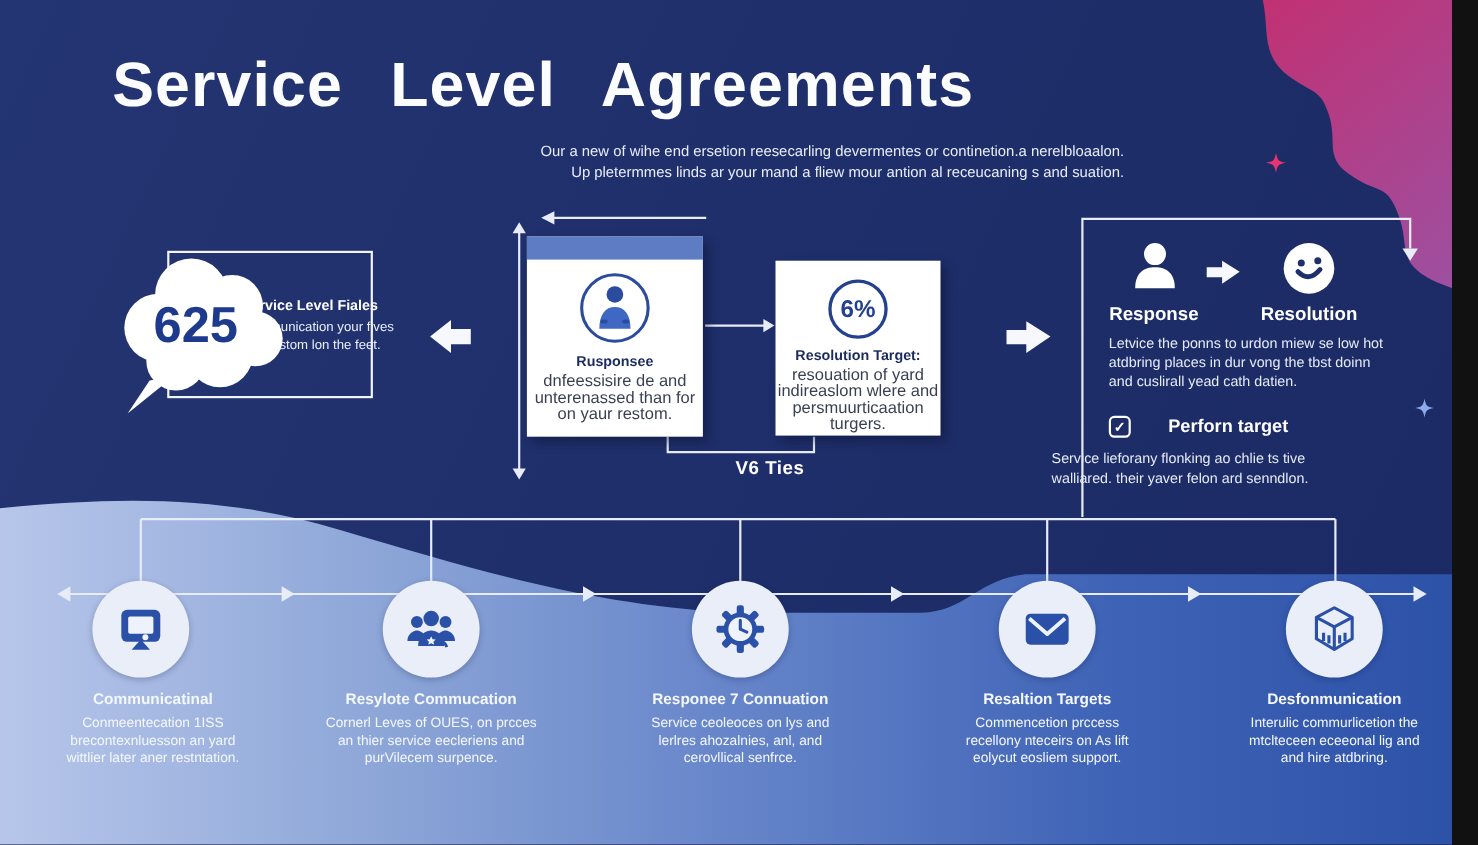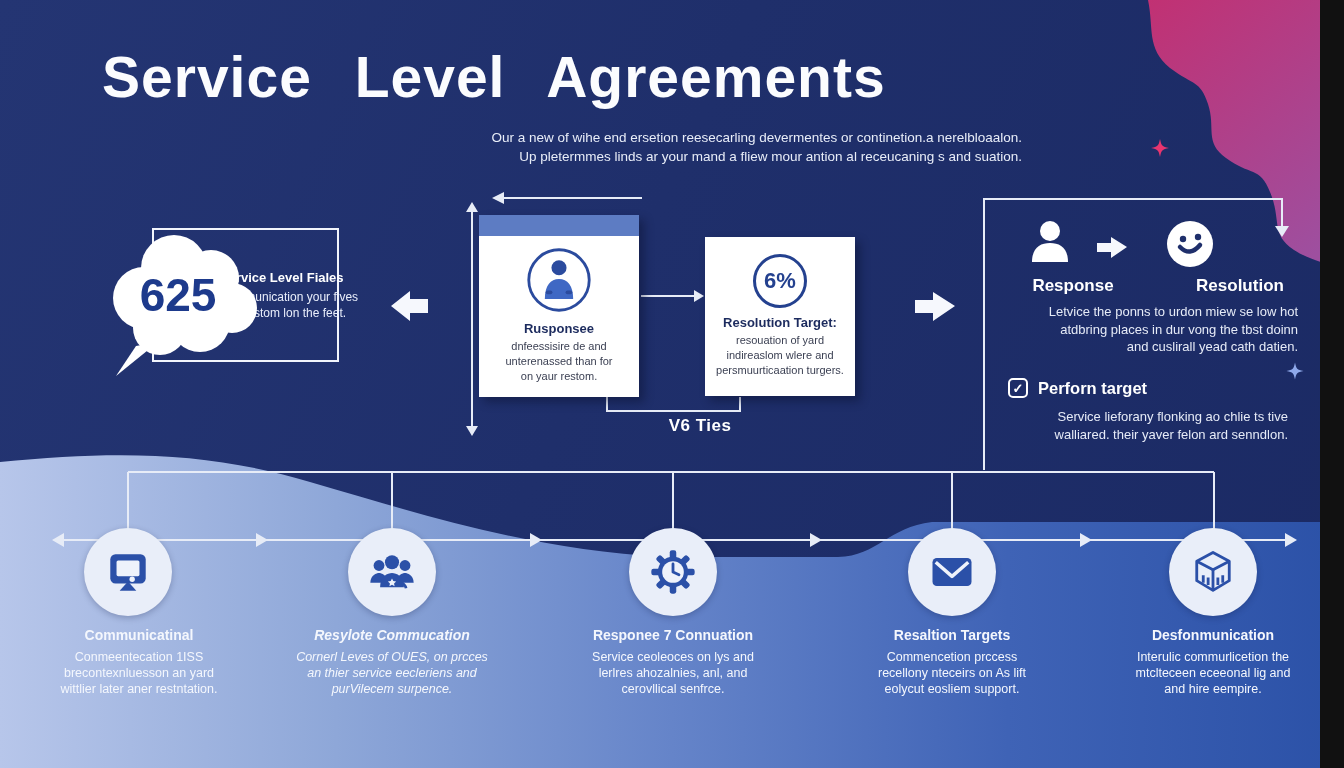--- a/index.html
+++ b/index.html
@@ -19,31 +19,31 @@
   .tier-box .t{font-size:13px;font-weight:bold;color:#fff;white-space:nowrap;margin-bottom:4px;}
   .tier-box .b{font-size:12px;color:#e9eefb;line-height:16px;white-space:nowrap;}
   .tier-count{left:116px;top:268px;width:124px;text-align:center;font-size:46px;font-weight:bold;color:#1d3a8c;}
   
   .flow-box{background:#fff;box-shadow:5px 5px 9px rgba(8,15,45,.45);box-sizing:border-box;
     display:flex;flex-direction:column;align-items:center;text-align:center;}
   .resp-box{left:479px;top:215px;width:160px;height:182px;}
   .resp-head{width:100%;height:21px;background:#5d7cc3;}
   .reso-box{left:705px;top:237px;width:150px;height:159px;}
   .box-title{font-size:13px;font-weight:bold;color:#1c2b5e;margin-top:7px;}
-  .box-body{font-size:11px;line-height:15px;color:#3a3f52;margin-top:3px;}
+  .box-body{font-size:15px;line-height:15px;color:#3a3f52;margin-top:3px;}
   .badge{width:54px;height:54px;border:3px solid #24418f;border-radius:50%;box-sizing:border-box;margin-top:17px;
     display:flex;align-items:center;justify-content:center;font-size:22px;font-weight:bold;color:#24418f;}
   .axis-label{left:600px;top:416px;width:200px;text-align:center;font-size:17px;font-weight:bold;color:#fff;letter-spacing:.5px;}
   
-  .pn-label{font-size:17px;font-weight:bold;color:#fff;text-align:center;padding-left:24px;}
-  .pn-par{font-size:13px;line-height:17.5px;color:#e6ebf7;text-align:right;}
+  .pn-label{font-size:17px;font-weight:bold;color:#fff;text-align:center;}
+  .pn-par{font-size:13px;line-height:17.5px;color:#e6ebf7;}
   .chk{width:20px;height:20px;border:2.5px solid #fff;border-radius:5px;box-sizing:border-box;
     display:flex;align-items:center;justify-content:center;font-size:13px;font-weight:bold;color:#fff;}
   .chk-row{left:1008px;top:378px;display:flex;align-items:center;gap:10px;}
-  .chk-label{font-size:16.5px;font-weight:bold;color:#fff;}
+  .chk-label{font-size:16.5px;font-weight:bold;color:#fff;margin-left:24px;}
   
   .node{width:88px;height:88px;border-radius:50%;background:#e9eef9;display:flex;align-items:center;justify-content:center;
     box-shadow:0 2px 6px rgba(10,20,60,.25);}
   .step-label{width:250px;text-align:center;color:#f4f7fd;}
   .step-label .t{font-size:14px;font-weight:bold;margin-bottom:6px;}
   .step-label .b{font-size:12.5px;line-height:16px;}
 </style>
 </head>
 <body>
 
@@ -169,34 +169,34 @@
     <circle cx="24" cy="13" r="10" fill="#fff"></circle>
     <path d="M6 44 C6 30 14 25 24 25 C34 25 42 30 42 44 Z" fill="#fff"></path>
   </svg>
   <svg class="abs" style="left:1166px;top:220px;" width="48" height="48" viewBox="0 0 48 48">
     <circle cx="24" cy="24" r="23" fill="#fff"></circle>
     <circle cx="17" cy="19" r="3.2" fill="#1f2f6b"></circle>
     <circle cx="32" cy="17" r="3.2" fill="#1f2f6b"></circle>
     <path d="M14 27 Q24 37 34 25" stroke="#1f2f6b" stroke-width="4.5" fill="none" stroke-linecap="round"></path>
   </svg>
   <div class="abs pn-label" style="left:984px;top:276px;width:130px;">Response</div>
-  <div class="abs pn-label" style="left:1151px;top:276px;width:130px;">Resolution</div>
+  <div class="abs pn-label" style="left:1125px;top:276px;width:130px;">Resolution</div>
 
   <div class="abs pn-par" style="left:1008px;top:303px;width:290px;">
     <div>Letvice the ponns to urdon miew se low hot</div>
     <div>atdbring places in dur vong the tbst doinn</div>
     <div>and cuslirall yead cath datien.</div>
   </div>
 
   <div class="abs chk-row">
     <div class="chk">✓</div>
     <div class="chk-label">Perforn target</div>
   </div>
 
-  <div class="abs pn-par" style="left:1008px;top:408px;width:280px;">
+  <div class="abs pn-par" style="left:956px;top:408px;width:280px;">
     <div>Service lieforany flonking ao chlie ts tive</div>
     <div>walliared. their yaver felon ard senndlon.</div>
   </div>
 
   <div class="abs node" style="left:84px;top:528px;">
     <svg width="50" height="50" viewBox="0 0 48 48">
       <rect x="7" y="7" width="34" height="28" rx="5" fill="#2b50a8"></rect>
       <rect x="13" y="13" width="22" height="15" rx="1.5" fill="#eef2fb"></rect>
       <circle cx="28" cy="31" r="2.6" fill="#eef2fb"></circle>
       <path d="M16 42 L32 42 L24 33 Z" fill="#2b50a8"></path>
@@ -251,21 +251,21 @@
   </div>
 
   <div class="abs step-label" style="left:14px;top:627px;">
     <div class="t">Communicatinal</div>
     <div class="b">
       <div>Conmeentecation 1ISS</div>
       <div>brecontexnluesson an yard</div>
       <div>wittlier later aner restntation.</div>
     </div>
   </div>
-  <div class="abs step-label" style="left:267px;top:627px;font-style:italic;">
+  <div class="abs step-label" style="left:267px;top:627px;">
     <div class="t">Resylote Commucation</div>
     <div class="b">
       <div>Cornerl Leves of OUES, on prcces</div>
       <div>an thier service eecleriens and</div>
       <div>purVilecem surpence.</div>
     </div>
   </div>
   <div class="abs step-label" style="left:548px;top:627px;">
     <div class="t">Responee 7 Connuation</div>
     <div class="b">
@@ -280,17 +280,17 @@
       <div>Commencetion prccess</div>
       <div>recellony nteceirs on As lift</div>
       <div>eolycut eosliem support.</div>
     </div>
   </div>
   <div class="abs step-label" style="left:1088px;top:627px;">
     <div class="t">Desfonmunication</div>
     <div class="b">
       <div>Interulic commurlicetion the</div>
       <div>mtclteceen eceeonal lig and</div>
-      <div>and hire eempire.</div>
+      <div>and hire atdbring.</div>
     </div>
   </div>
 
 </div>
 
 </body></html>

